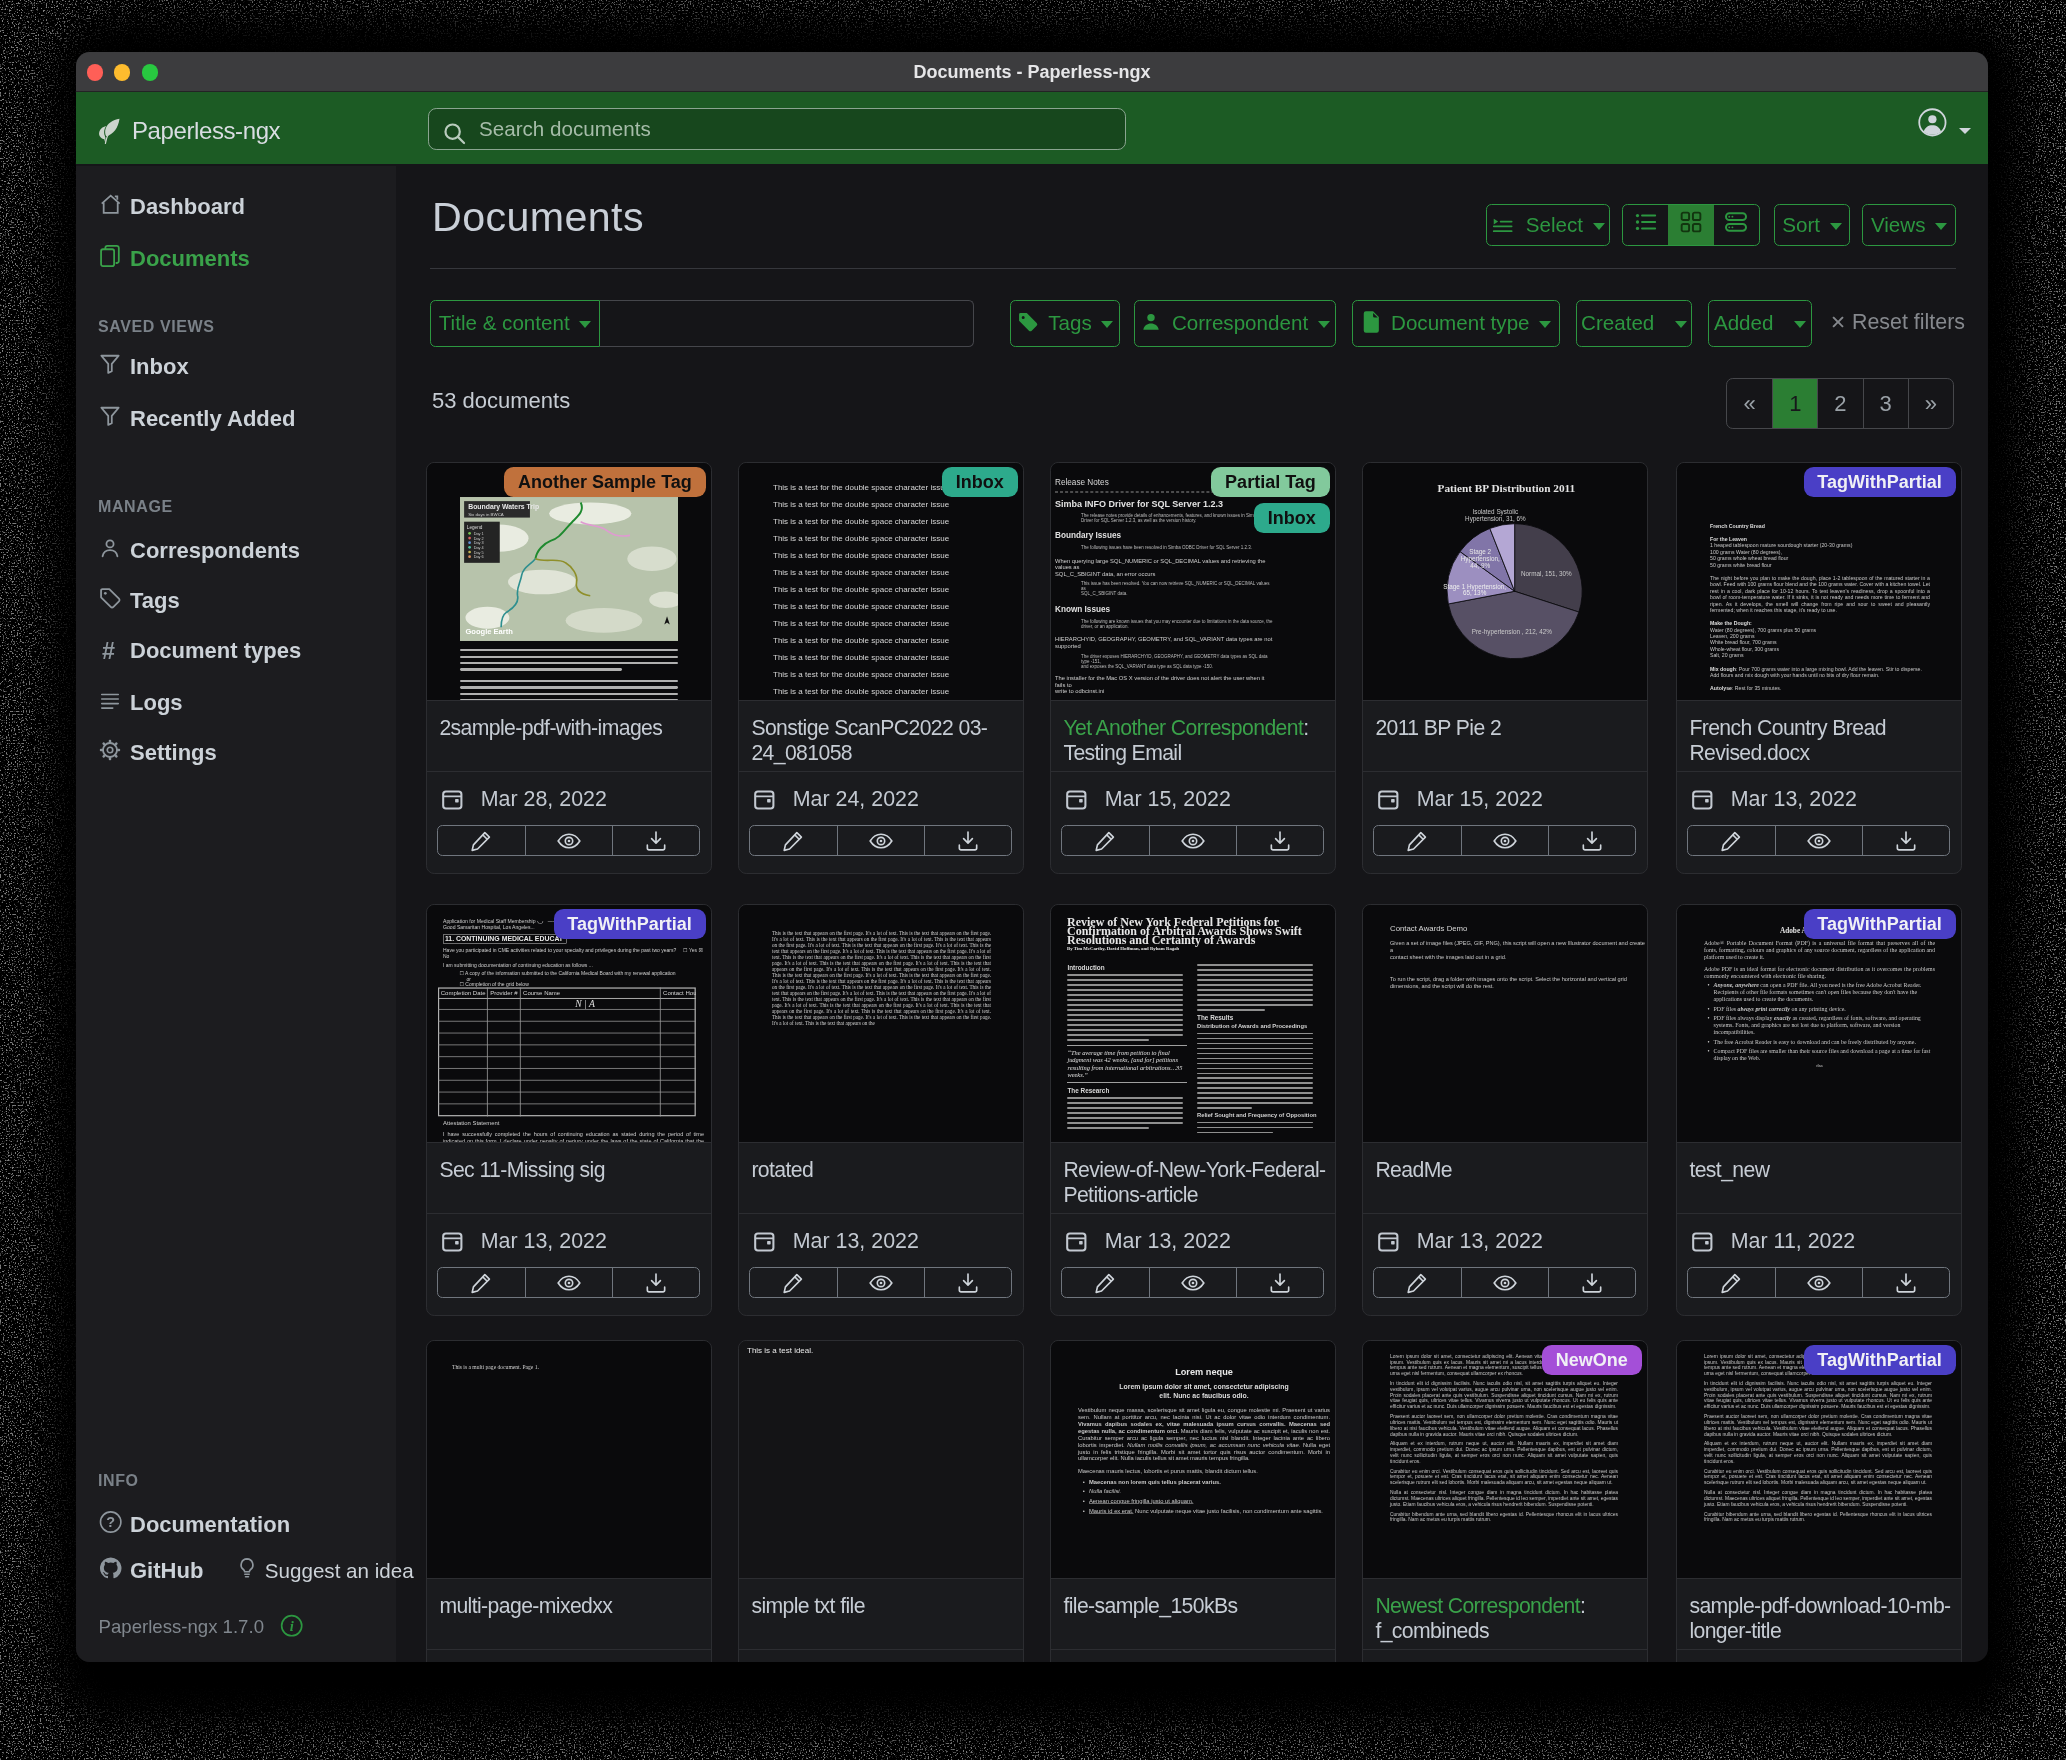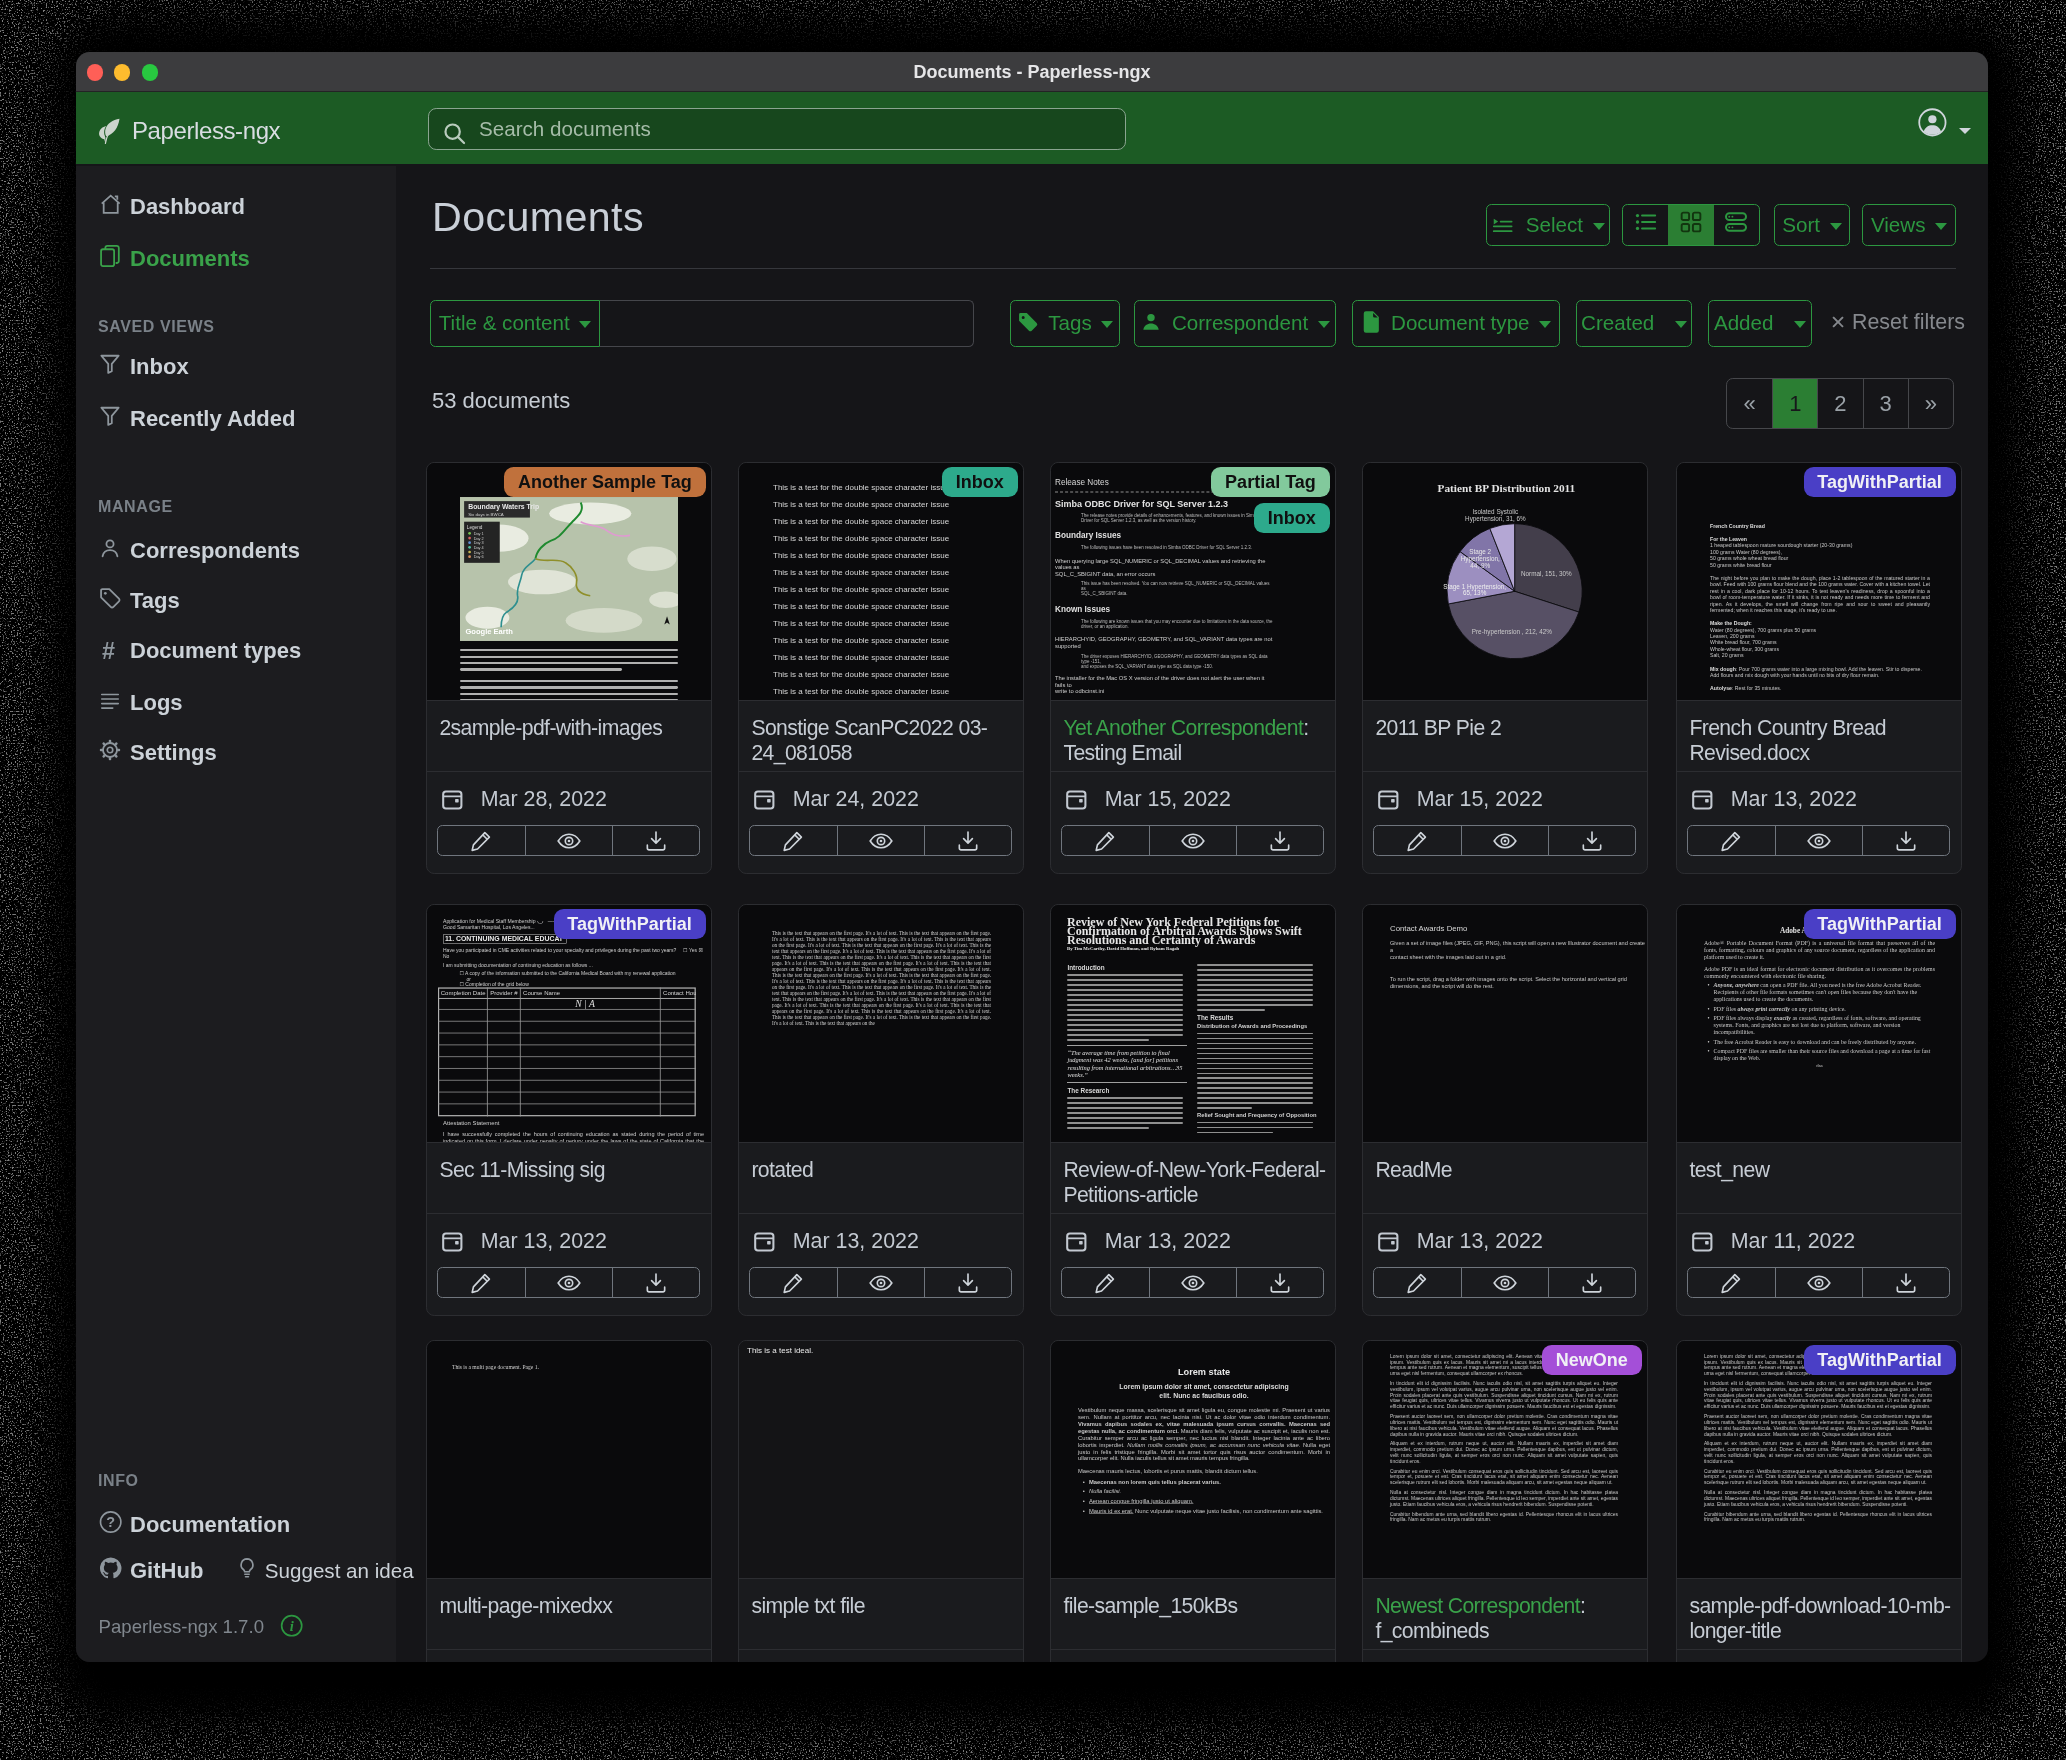--- a/index.html
+++ b/index.html
@@ -387,21 +387,21 @@
             </svg>
           </div>
         </div>
   <div class="badge b1" style="background:#2daa8c;color:#101010">Inbox</div>
       </div>
       <div class="card" style="left:487px;top:205px">
   <div class="thumb" style="width:142px">
           <div class="tc" style="left:2px;top:6.9px;width:220px;color:#cfcfcf">
       <div style="font-size:8.2px;font-weight:400;color:#d8d8d8">Release Notes</div>
       <div style="border-top:1px dashed #8e8e8e;margin:4.8px 0 6.2px"></div>
-      <div style="font-size:9px;font-weight:700;color:#e3e3e3">Simba ODBC Driver for SQL Server 1.2.3</div>
+      <div style="font-size:9px;font-weight:700;color:#e3e3e3">Simba INFO Driver for SQL Server 1.2.3</div>
       <div style="font-size:4.5px;margin:4.1px 0 0 26px;color:#bdbdbd">The release notes provide details of enhancements, features, and known issues in Simba ODBC<br>Driver for SQL Server 1.2.3, as well as the version history.</div>
       <div style="font-size:8.2px;font-weight:700;margin-top:7.6px;color:#e0e0e0">Boundary Issues</div>
       <div style="font-size:4.5px;margin:4.8px 0 0 26px;color:#bdbdbd">The following issues have been resolved in Simba ODBC Driver for SQL Server 1.2.3.</div>
       <div style="font-size:5.8px;margin-top:6.9px">When querying large SQL_NUMERIC or SQL_DECIMAL values and retrieving the values as<br>SQL_C_SBIGINT data, an error occurs</div>
       <div style="font-size:4.5px;margin:4.8px 0 0 26px;color:#bdbdbd">This issue has been resolved. You can now retrieve SQL_NUMERIC or SQL_DECIMAL values as<br>SQL_C_SBIGINT data.</div>
       <div style="font-size:8.2px;font-weight:700;margin-top:8.2px;color:#e0e0e0">Known Issues</div>
       <div style="font-size:4.5px;margin:4.8px 0 0 26px;color:#bdbdbd">The following are known issues that you may encounter due to limitations in the data source, the<br>driver, or an application.</div>
       <div style="font-size:5.8px;margin-top:6.9px">HIERARCHYID, GEOGRAPHY, GEOMETRY, and SQL_VARIANT data types are not supported</div>
       <div style="font-size:4.5px;margin:4.8px 0 0 26px;color:#bdbdbd">The driver exposes HIERARCHYID, GEOGRAPHY, and GEOMETRY data types as SQL data type -151,<br>and exposes the SQL_VARIANT data type as SQL data type -150.</div>
       <div style="font-size:5.8px;margin-top:6.2px">The installer for the Mac OS X version of the driver does not alert the user when it fails to<br>write to odbcinst.ini</div>
@@ -848,21 +848,21 @@
           <div class="tc" style="left:4.1px;top:2.7px;width:206px;font-size:8px;color:#e8e8e8">This is a test ideal.</div>
         </div>
   <div class="cardtitle">simple txt file</div>
   <div class="cdiv"></div>
   <div class="drow"></div>
 
   </div>
       <div class="card" style="left:487px;top:644px">
   <div class="thumb" style="width:142px">
           <div class="tc" style="left:13.7px;top:13.7px;width:252px;color:#c9c9c9;font-size:5.8px;line-height:6.9px">
-      <div style="text-align:center;font-weight:700;font-size:9.2px;color:#e8e8e8">Lorem state</div>
+      <div style="text-align:center;font-weight:700;font-size:9.2px;color:#e8e8e8">Lorem neque</div>
       <div style="text-align:center;font-weight:700;font-size:6.9px;line-height:8.2px;margin-top:8.2px;color:#dedede">Lorem ipsum dolor sit amet, consectetur adipiscing<br>elit. Nunc ac faucibus odio.</div>
       <div class="j" style="margin-top:6.9px">Vestibulum neque massa, scelerisque sit amet ligula eu, congue molestie mi. Praesent ut varius sem. Nullam at porttitor arcu, nec lacinia nisi. Ut ac dolor vitae odio interdum condimentum. <b>Vivamus dapibus sodales ex, vitae malesuada ipsum cursus convallis. Maecenas sed egestas nulla, ac condimentum orci.</b> Mauris diam felis, vulputate ac suscipit et, iaculis non est. Curabitur semper arcu ac ligula semper, nec luctus nisl blandit. Integer lacinia ante ac libero lobortis imperdiet. <i>Nullam mollis convallis ipsum, ac accumsan nunc vehicula vitae.</i> Nulla eget justo in felis tristique fringilla. Morbi sit amet tortor quis risus auctor condimentum. Morbi in ullamcorper elit. Nulla iaculis tellus sit amet mauris tempus fringilla.</div>
       <div style="margin-top:5.5px">Maecenas mauris lectus, lobortis et purus mattis, blandit dictum tellus.</div>
       <div style="margin:4.1px 0 0 11px;position:relative"><span style="position:absolute;left:-6.2px">•</span><b>Maecenas non lorem quis tellus placerat varius.</b></div>
       <div style="margin:2.7px 0 0 11px;position:relative"><span style="position:absolute;left:-6.2px">•</span><i>Nulla facilisi.</i></div>
       <div style="margin:2.7px 0 0 11px;position:relative"><span style="position:absolute;left:-6.2px">•</span><u>Aenean congue fringilla justo ut aliquam.</u></div>
       <div style="margin:2.7px 0 0 11px;position:relative"><span style="position:absolute;left:-6.2px">•</span><u>Mauris id ex erat.</u> Nunc vulputate neque vitae justo facilisis, non condimentum ante sagittis.</div>
     </div>
         </div>
   <div class="cardtitle">file-sample_150kBs</div>

